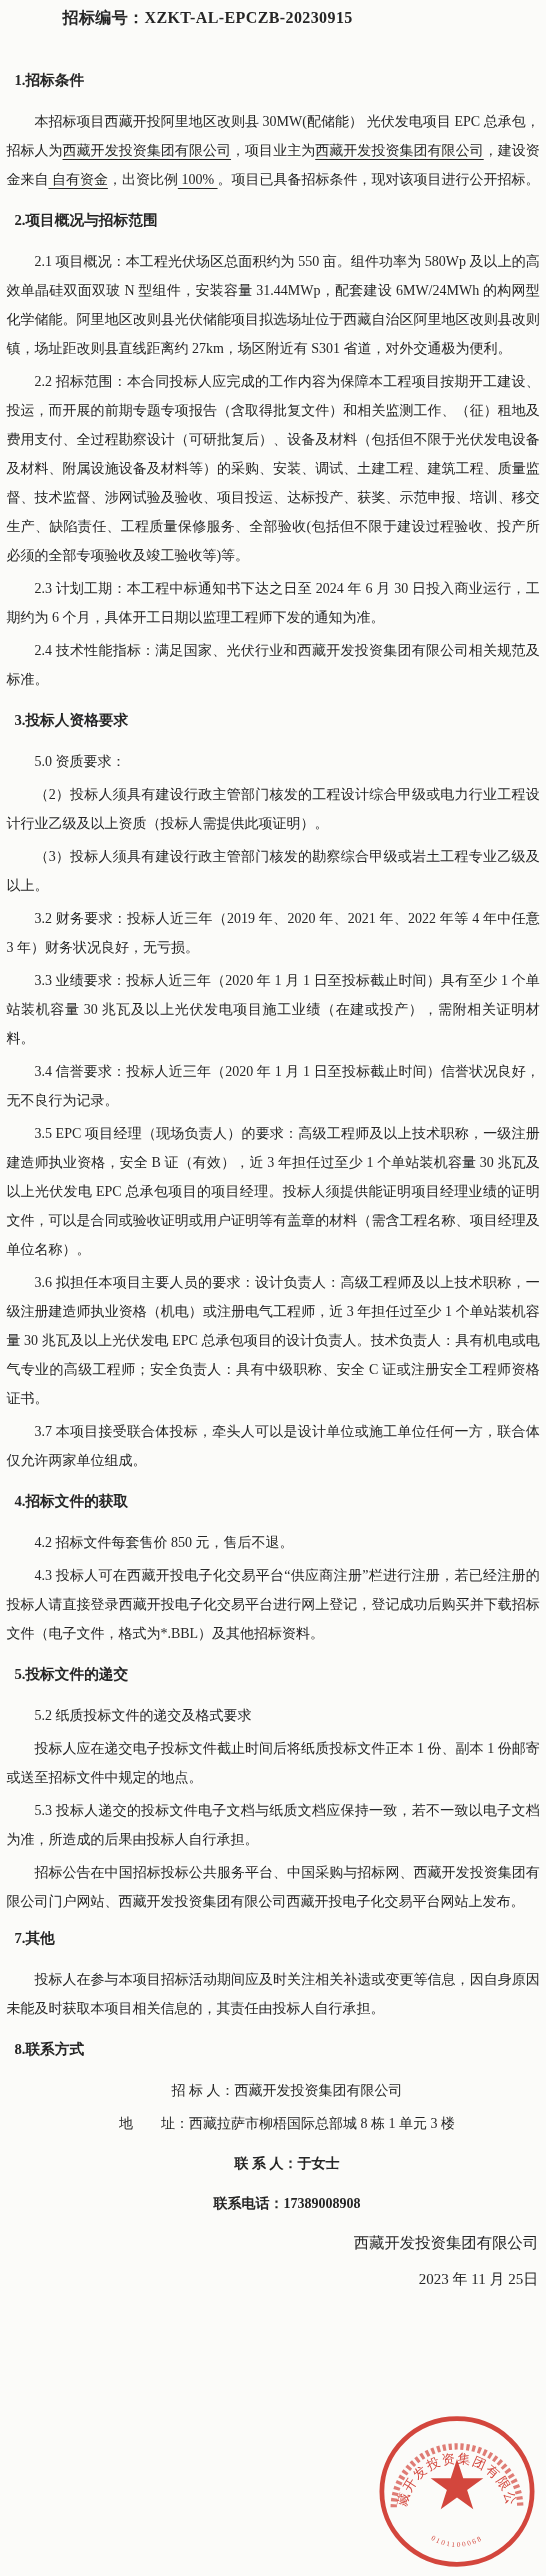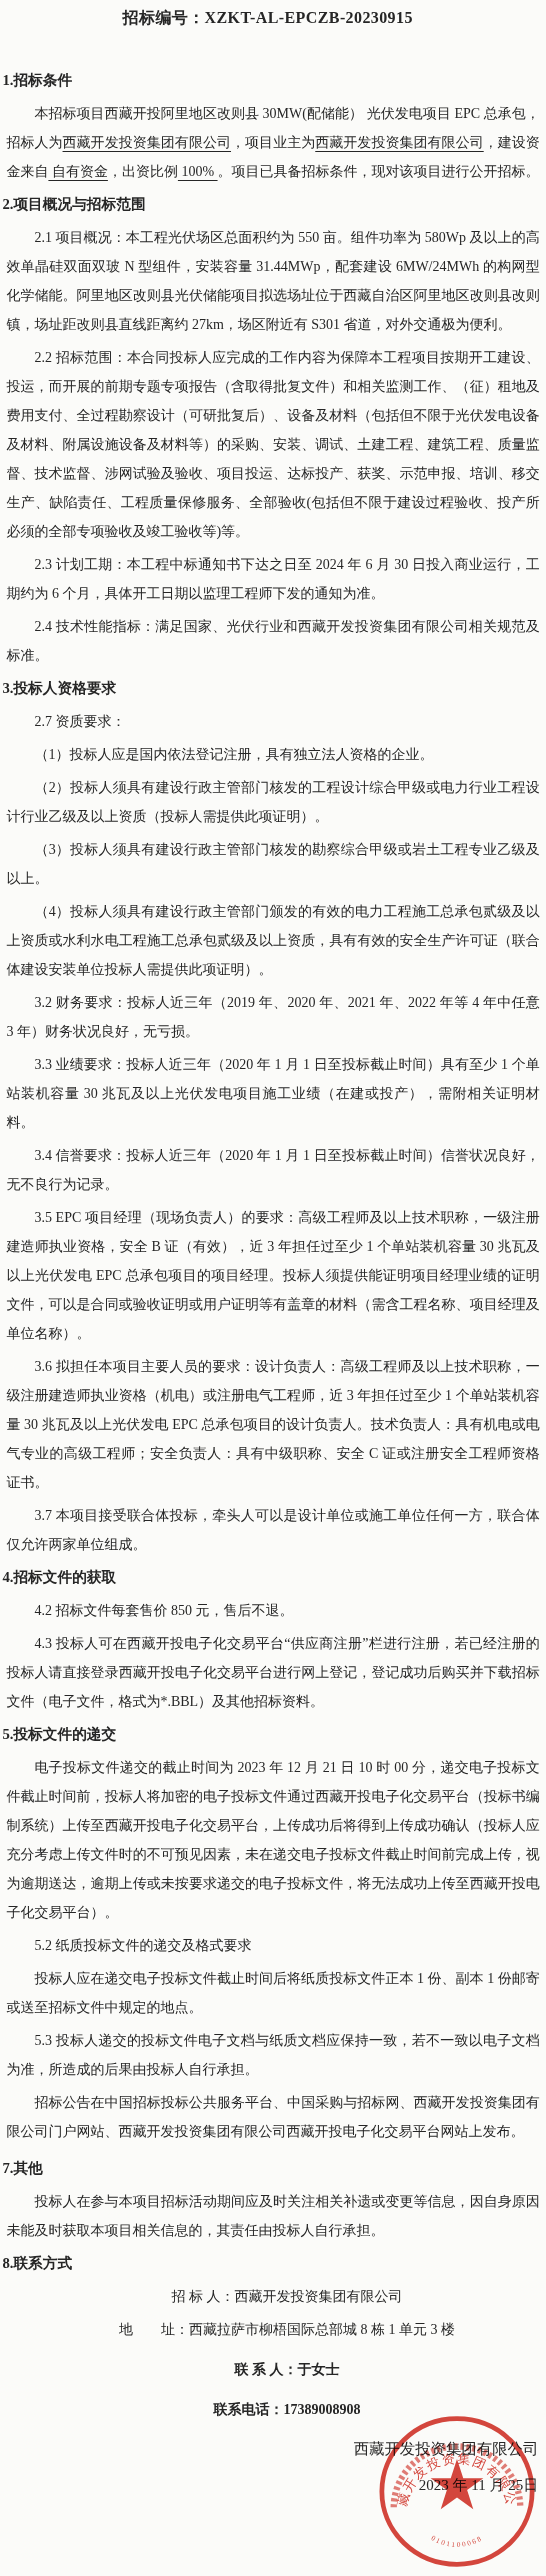--- a/index.html
+++ b/index.html
@@ -9,32 +9,32 @@
     height: 2576px;
     background: #fbfbf9;
     overflow: hidden;
     font-family: "Liberation Serif", "DejaVu Serif", serif;
     color: #262626;
   }
   .content { padding: 6.3px 3.2px 0 2.4px; }
 
   .doc-title {
     margin: 0 0 36px 0;
-    text-align: right;
+    text-align: center;
     padding-right: 131px;
     font-size: 16px;
     font-weight: bold;
     line-height: 24px;
     letter-spacing: 0.4px;
     white-space: nowrap;
   }
 
   .doc-section { margin: 0; }
   .sec-heading {
-    margin: 0;
+    margin: 12px;
     font-size: 14.7px;
     font-weight: bold;
     line-height: 29px;
   }
   .doc-section:nth-of-type(7) .sec-heading { margin-top: 8px; }
 
   .para {
     margin: 4px;
     font-size: 14px;
     line-height: 29px;
@@ -82,40 +82,37 @@
         </section>
         <section class="doc-section">
           <h2 class="sec-heading">2.项目概况与招标范围</h2>
           <p class="para"><span>2.1 项目概况：本工程光伏场区总面积约为 550 亩。组件功率为 580Wp 及以上的高效单晶硅双面双玻 N 型组件，安装容量 31.44MWp，配套建设 6MW/24MWh 的构网型化学储能。阿里地区改则县光伏储能项目拟选场址位于西藏自治区阿里地区改则县改则镇，场址距改则县直线距离约 27km，场区附近有 S301 省道，对外交通极为便利。</span></p>
           <p class="para"><span>2.2 招标范围：本合同投标人应完成的工作内容为保障本工程项目按期开工建设、投运，而开展的前期专题专项报告（含取得批复文件）和相关监测工作、（征）租地及费用支付、全过程勘察设计（可研批复后）、设备及材料（包括但不限于光伏发电设备及材料、附属设施设备及材料等）的采购、安装、调试、土建工程、建筑工程、质量监督、技术监督、涉网试验及验收、项目投运、达标投产、获奖、示范申报、培训、移交生产、缺陷责任、工程质量保修服务、全部验收(包括但不限于建设过程验收、投产所必须的全部专项验收及竣工验收等)等。</span></p>
           <p class="para"><span>2.3 计划工期：本工程中标通知书下达之日至 2024 年 6 月 30 日投入商业运行，工期约为 6 个月，具体开工日期以监理工程师下发的通知为准。</span></p>
           <p class="para"><span>2.4 技术性能指标：满足国家、光伏行业和西藏开发投资集团有限公司相关规范及标准。</span></p>
         </section>
         <section class="doc-section">
           <h2 class="sec-heading">3.投标人资格要求</h2>
-          <p class="para"><span>2.7 资质要求：</span></p>
-          <p class="para"><span>（1）投标人应是国内依法登记注册，具有独立法人资格的企业。</span></p>
+          <p class="para"><span>5.0 资质要求：</span></p>
           <p class="para"><span>（2）投标人须具有建设行政主管部门核发的工程设计综合甲级或电力行业工程设计行业乙级及以上资质（投标人需提供此项证明）。</span></p>
           <p class="para"><span>（3）投标人须具有建设行政主管部门核发的勘察综合甲级或岩土工程专业乙级及以上。</span></p>
-          <p class="para"><span>（4）投标人须具有建设行政主管部门颁发的有效的电力工程施工总承包贰级及以上资质或水利水电工程施工总承包贰级及以上资质，具有有效的安全生产许可证（联合体建设安装单位投标人需提供此项证明）。</span></p>
           <p class="para"><span>3.2 财务要求：投标人近三年（2019 年、2020 年、2021 年、2022 年等 4 年中任意 3 年）财务状况良好，无亏损。</span></p>
           <p class="para"><span>3.3  业绩要求：投标人近三年（2020 年 1 月 1 日至投标截止时间）具有至少 1 个单站装机容量 30 兆瓦及以上光伏发电项目施工业绩（在建或投产），需附相关证明材料。</span></p>
           <p class="para"><span>3.4  信誉要求：投标人近三年（2020 年 1 月 1 日至投标截止时间）信誉状况良好，无不良行为记录。</span></p>
           <p class="para"><span>3.5 EPC 项目经理（现场负责人）的要求：高级工程师及以上技术职称，一级注册建造师执业资格，安全 B 证（有效），近 3 年担任过至少 1 个单站装机容量 30 兆瓦及以上光伏发电 EPC 总承包项目的项目经理。投标人须提供能证明项目经理业绩的证明文件，可以是合同或验收证明或用户证明等有盖章的材料（需含工程名称、项目经理及单位名称）。</span></p>
           <p class="para"><span>3.6 拟担任本项目主要人员的要求：设计负责人：高级工程师及以上技术职称，一级注册建造师执业资格（机电）或注册电气工程师，近 3 年担任过至少 1 个单站装机容量 30 兆瓦及以上光伏发电 EPC 总承包项目的设计负责人。技术负责人：具有机电或电气专业的高级工程师；安全负责人：具有中级职称、安全 C 证或注册安全工程师资格证书。</span></p>
           <p class="para"><span>3.7 本项目接受联合体投标，牵头人可以是设计单位或施工单位任何一方，联合体仅允许两家单位组成。</span></p>
         </section>
         <section class="doc-section">
           <h2 class="sec-heading">4.招标文件的获取</h2>
           <p class="para"><span>4.2 招标文件每套售价 850 元，售后不退。</span></p>
           <p class="para"><span>4.3 投标人可在西藏开投电子化交易平台“供应商注册”栏进行注册，若已经注册的投标人请直接登录西藏开投电子化交易平台进行网上登记，登记成功后购买并下载招标文件（电子文件，格式为*.BBL）及其他招标资料。</span></p>
         </section>
         <section class="doc-section">
           <h2 class="sec-heading">5.投标文件的递交</h2>
-          <p class="para"><span>电子投标文件递交的截止时间为 2023 年 12 月 21 日 10 时 00 分，递交电子投标文件截止时间前，投标人将加密的电子投标文件通过西藏开投电子化交易平台（投标书编制系统）上传至西藏开投电子化交易平台，上传成功后将得到上传成功确认（投标人应充分考虑上传文件时的不可预见因素，未在递交电子投标文件截止时间前完成上传，视为逾期送达，逾期上传或未按要求递交的电子投标文件，将无法成功上传至西藏开投电子化交易平台）。</span></p>
           <p class="para"><span>5.2 纸质投标文件的递交及格式要求</span></p>
           <p class="para"><span>投标人应在递交电子投标文件截止时间后将纸质投标文件正本 1 份、副本 1 份邮寄或送至招标文件中规定的地点。</span></p>
           <p class="para"><span>5.3 投标人递交的投标文件电子文档与纸质文档应保持一致，若不一致以电子文档为准，所造成的后果由投标人自行承担。</span></p>
         </section>
         <section class="doc-section">
           <p class="para"><span>招标公告在中国招标投标公共服务平台、中国采购与招标网、西藏开发投资集团有限公司门户网站、西藏开发投资集团有限公司西藏开投电子化交易平台网站上发布。</span></p>
         </section>
         <section class="doc-section">
           <h2 class="sec-heading">7.其他</h2>
           <p class="para"><span>投标人在参与本项目招标活动期间应及时关注相关补遗或变更等信息，因自身原因未能及时获取本项目相关信息的，其责任由投标人自行承担。</span></p>

